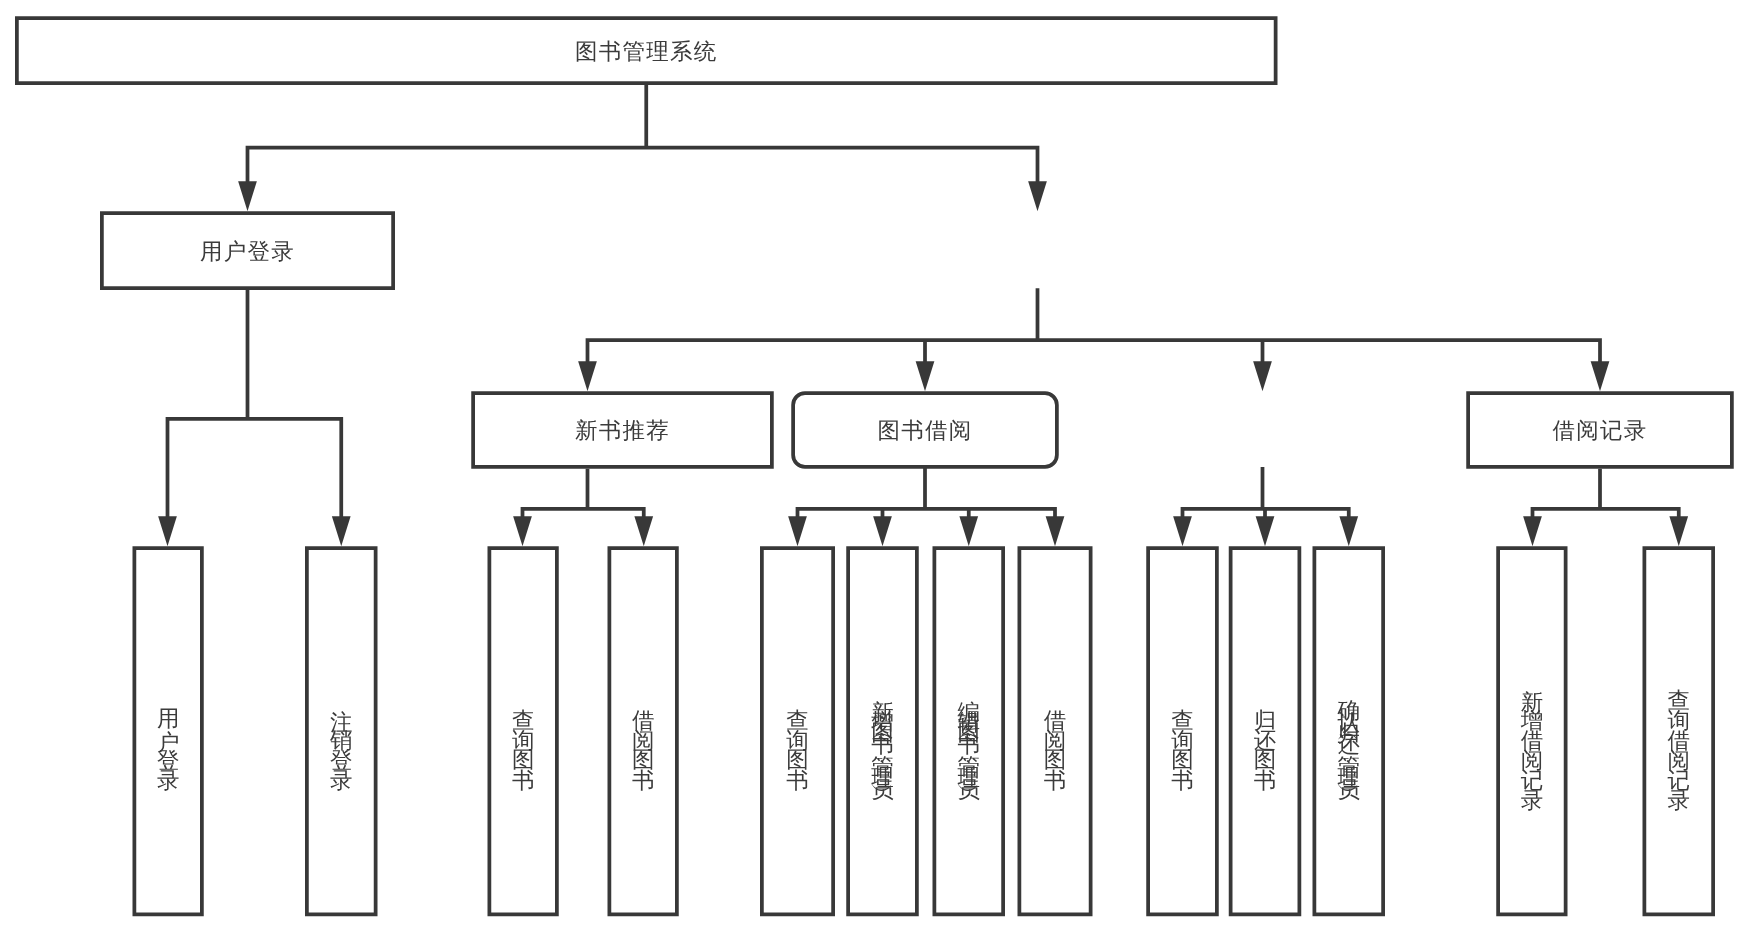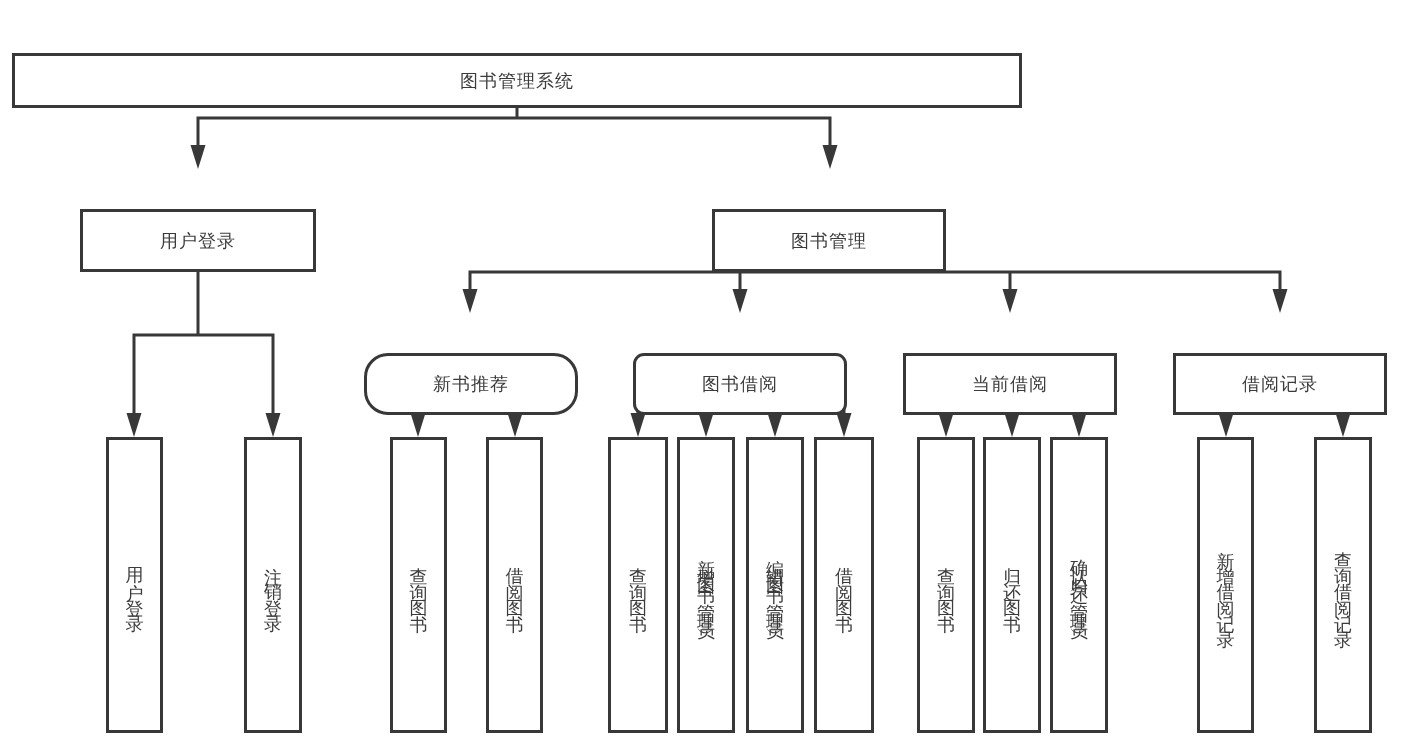--- a/index.html
+++ b/index.html
@@ -5,42 +5,42 @@
   html,body{margin:0;padding:0;background:#fff;}
   .stage{
     position:relative;width:1405px;height:747px;background:#ffffff;
     font-family:"Liberation Sans",sans-serif;overflow:hidden;
     color:#3b3b3b;
   }
   .connectors{position:absolute;left:0;top:0;}
   .hbox{
     position:absolute;background:#fff;border:3px solid #383838;
     display:flex;align-items:center;justify-content:center;
-    font-size:18px;letter-spacing:1px;color:#3b3b3b;box-sizing:border-box;margin-top:40px;
+    font-size:18px;letter-spacing:1px;color:#3b3b3b;box-sizing:border-box;
   }
   .vbox{
     position:absolute;top:437px;height:296px;background:#fff;border:3px solid #383838;
     display:flex;align-items:center;justify-content:center;
     box-sizing:border-box;
   }
   .vbox .vtext{
     writing-mode:vertical-rl;text-orientation:mixed;
     font-size:18px;letter-spacing:16px;color:#3b3b3b;white-space:nowrap;
   }
   .vbox.long .vtext{letter-spacing:9px;}
   .watermark{
     position:absolute;right:12px;bottom:6px;
     font-size:21px;color:#c3c3c3;letter-spacing:1px;
     text-shadow:0 0 2px #ffffff;z-index:5;
   }
   
   #n-root{left:12px;top:13px;width:1010px;height:55px;}
   #n-user-login{left:80px;top:169px;width:236px;height:63px;}
   #n-book-mgmt{left:712px;top:169px;width:234px;height:63px;}
-  #n-new-book{left:364px;top:313px;width:214px;height:62px;border-radius:24px;}
+  #n-new-book{left:377px;top:313px;width:242px;height:62px;}
   #n-book-borrow{left:633px;top:313px;width:214px;height:62px;border-radius:11px;}
   #n-cur-borrow{left:903px;top:313px;width:214px;height:62px;}
   #n-borrow-rec{left:1173px;top:313px;width:214px;height:62px;}
   #l1{left:106px;width:57px;}
   #l2{left:244px;width:58px;}
   #l3{left:390px;width:57px;}
   #l4{left:486px;width:57px;}
   #l5{left:608px;width:60px;}
   #l6{left:677px;width:58px;}
   #l7{left:746px;width:58px;}
@@ -99,32 +99,26 @@
     </g>
   </svg>
 
   <div class="hbox" id="n-root">
     <span>图书管理系统</span>
   </div>
 
   <div class="hbox" id="n-user-login">
     <span>用户登录</span>
   </div>
-  <div class="hbox" id="n-book-mgmt">
-    <span>图书管理</span>
-  </div>
 
   <div class="hbox" id="n-new-book">
     <span>新书推荐</span>
   </div>
   <div class="hbox" id="n-book-borrow">
     <span>图书借阅</span>
-  </div>
-  <div class="hbox" id="n-cur-borrow">
-    <span>当前借阅</span>
   </div>
   <div class="hbox" id="n-borrow-rec">
     <span>借阅记录</span>
   </div>
 
   <div class="vbox" id="l1">
     <span class="vtext">用户登录</span>
   </div>
   <div class="vbox" id="l2">
     <span class="vtext">注销登录</span>

